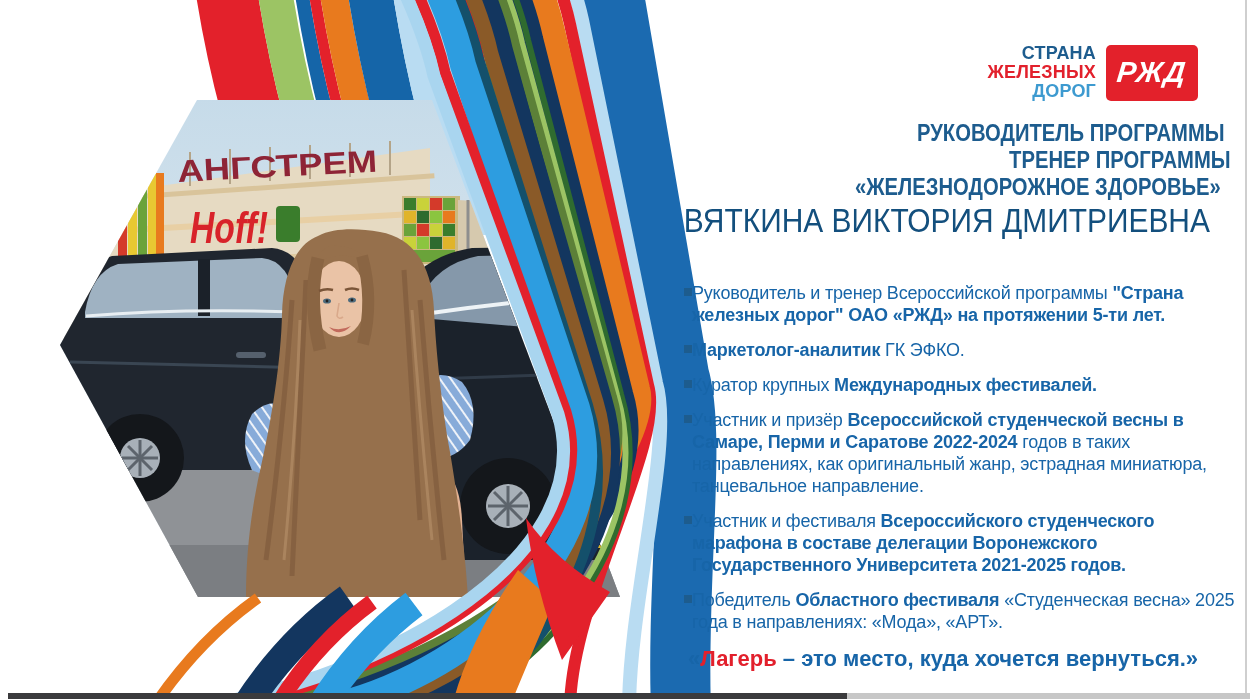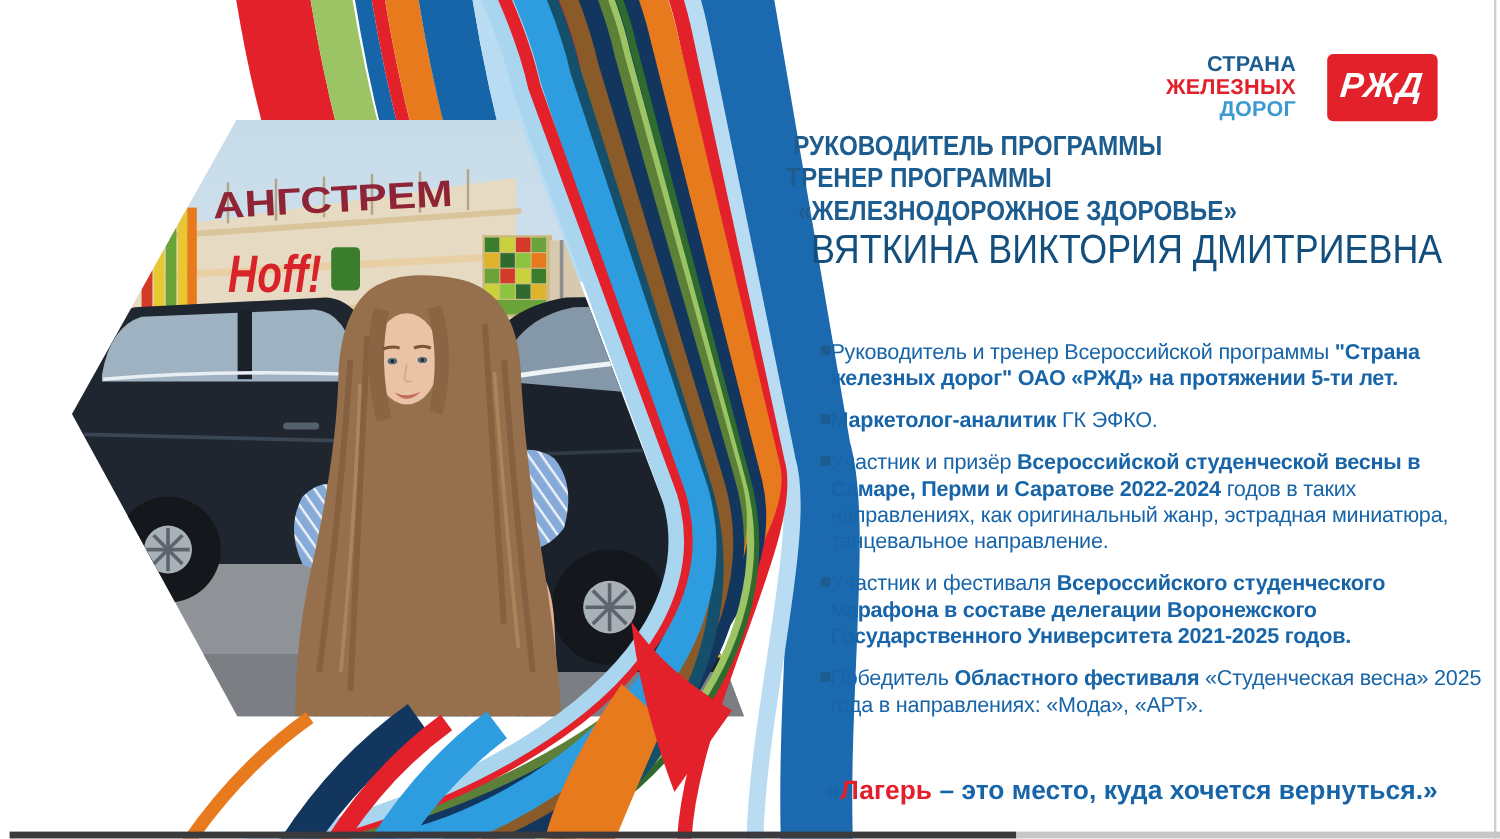--- a/index.html
+++ b/index.html
@@ -1,28 +1,28 @@
 <!DOCTYPE html>
 <html><head>
 <meta charset="utf-8">
 <style>
   html,body{margin:0;padding:0;background:#fff;}
   .slide{position:relative;width:1250px;height:699px;background:#fff;overflow:hidden;
          font-family:"Liberation Sans","DejaVu Sans",sans-serif;}
   .deco{position:absolute;left:0;top:0;width:1250px;height:699px;}
   
-  .logo{position:absolute;top:44px;right:52px;display:flex;align-items:center;gap:26px;}
+  .logo{position:absolute;top:44px;right:52px;display:flex;align-items:center;gap:10px;}
   .logo-words{text-align:right;font-weight:bold;font-size:18px;line-height:19px;letter-spacing:.2px;}
   .lw1{color:#1D5C8E}.lw2{color:#E2202C}.lw3{color:#3D9AD0}
   .rzd-badge{width:92px;height:56px;background:#E3212B;border-radius:5px;display:flex;
              align-items:center;justify-content:center;}
   .rzd-badge span{color:#fff;font-size:29px;font-weight:bold;font-style:italic;letter-spacing:1px;
                   transform:skewX(-6deg);}
   
-  .head{position:absolute;left:640px;top:108px;width:606px;text-align:left;color:#1D5C8E;}
+  .head{position:absolute;left:640px;top:120px;width:606px;text-align:right;color:#1D5C8E;}
   .cond{display:inline-block;transform:scaleX(.88);transform-origin:50% 0;white-space:nowrap;}
   .role{font-weight:bold;font-size:23px;line-height:27px;}
   .prog{font-weight:bold;font-size:33px;line-height:37px;color:#E2202C;margin-top:2px;}
   .pname{font-weight:normal;font-size:34px;line-height:38px;color:#134F7D;}
   
   .bullets{position:absolute;left:684px;top:282px;width:556px;color:#1765A8;font-size:18px;line-height:22px;letter-spacing:-.2px;}
   .bullet{display:flex;margin-bottom:13px;}
   .marker{width:8px;height:8px;background:#1D5C8E;margin-top:6px;flex:none;}
   .btext .b{font-weight:bold;}
   
@@ -249,20 +249,24 @@
       <div class="bullet">
         <span class="marker"></span>
         <span class="btext"><span>Руководитель и тренер Всероссийской программы </span><span class="b">"Страна железных дорог" ОАО «РЖД» на протяжении 5-ти лет.</span></span>
       </div>
       <div class="bullet">
         <span class="marker"></span>
         <span class="btext"><span class="b">Маркетолог-аналитик</span><span> ГК ЭФКО.</span></span>
       </div>
       <div class="bullet">
         <span class="marker"></span>
+        <span class="btext"><span>Куратор крупных </span><span class="b">Международных фестивалей.</span></span>
+      </div>
+      <div class="bullet">
+        <span class="marker"></span>
         <span class="btext"><span>Участник и призёр </span><span class="b">Всероссийской студенческой весны в Самаре, Перми и Саратове 2022-2024</span><span> годов в таких направлениях, как оригинальный жанр, эстрадная миниатюра, танцевальное направление.</span></span>
       </div>
       <div class="bullet">
         <span class="marker"></span>
         <span class="btext"><span>Участник и фестиваля </span><span class="b">Всероссийского студенческого марафона в составе делегации Воронежского Государственного Университета 2021-2025 годов.</span></span>
       </div>
       <div class="bullet">
         <span class="marker"></span>
         <span class="btext"><span>Победитель </span><span class="b">Областного фестиваля</span><span> «Студенческая весна» 2025 года в направлениях: «Мода», «АРТ».</span></span>
       </div>

